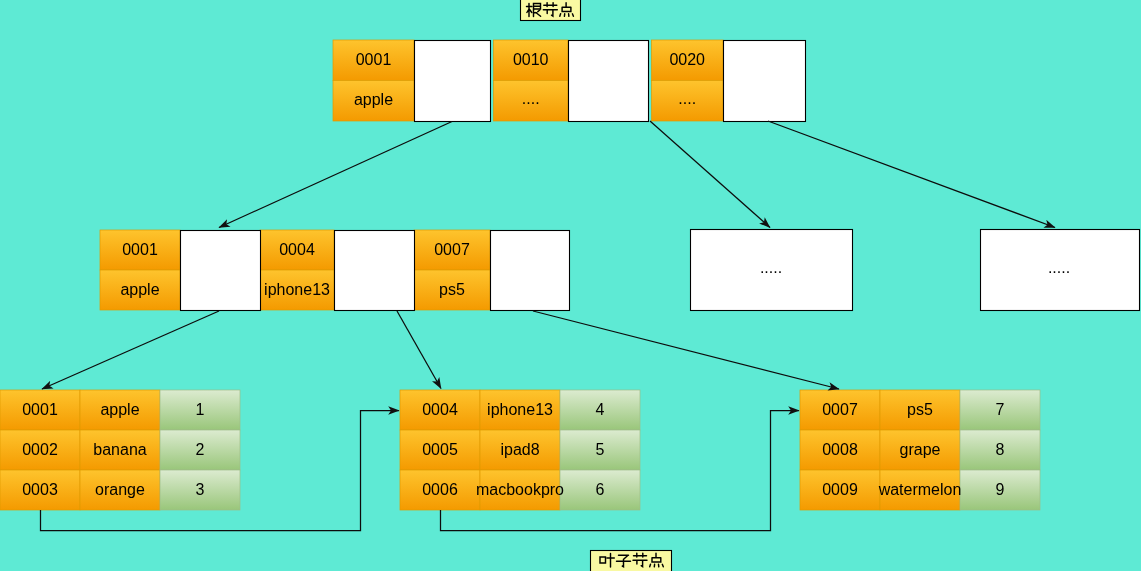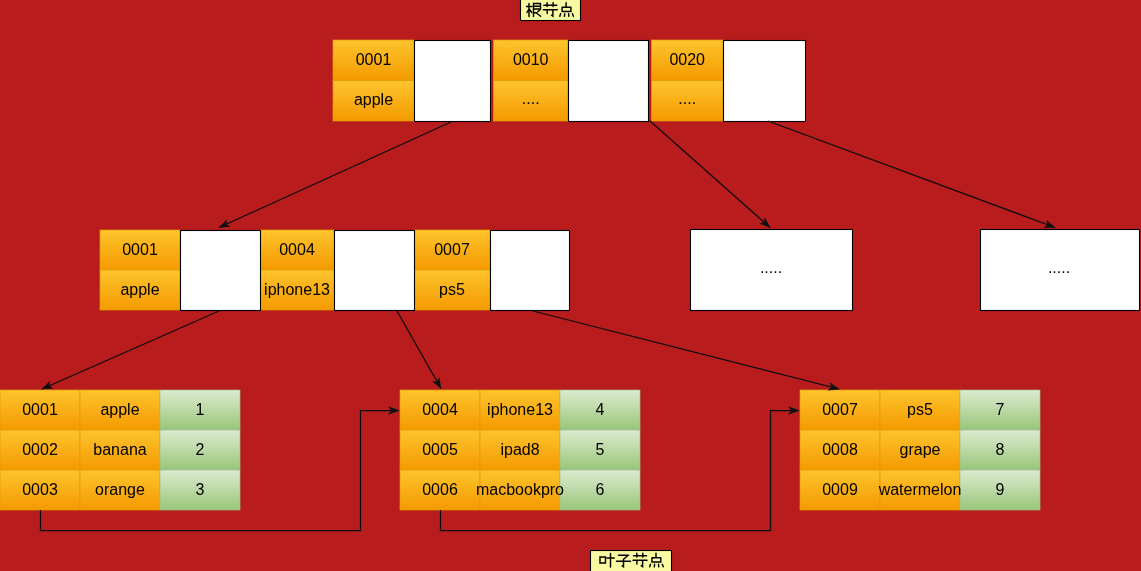--- a/index.html
+++ b/index.html
@@ -1,16 +1,16 @@
 <!DOCTYPE html>
 <html><head>
 <meta charset="utf-8">
 <style>
   html,body{margin:0;padding:0;background:#ffffff;}
-  #canvas{position:relative;width:1141px;height:571px;background:#b91c1c;overflow:hidden;
+  #canvas{position:relative;width:1141px;height:571px;background:#5eead4;overflow:hidden;
     font-family:"Liberation Sans", sans-serif;}
 </style>
 </head>
 <body>
 <div id="canvas">
 <svg width="1141" height="571" viewBox="0 0 1141 571">
 <defs>
   <linearGradient id="og" x1="0" y1="0" x2="0" y2="1">
     <stop offset="0" stop-color="#FEC42D"></stop>
     <stop offset="1" stop-color="#F49A00"></stop>

